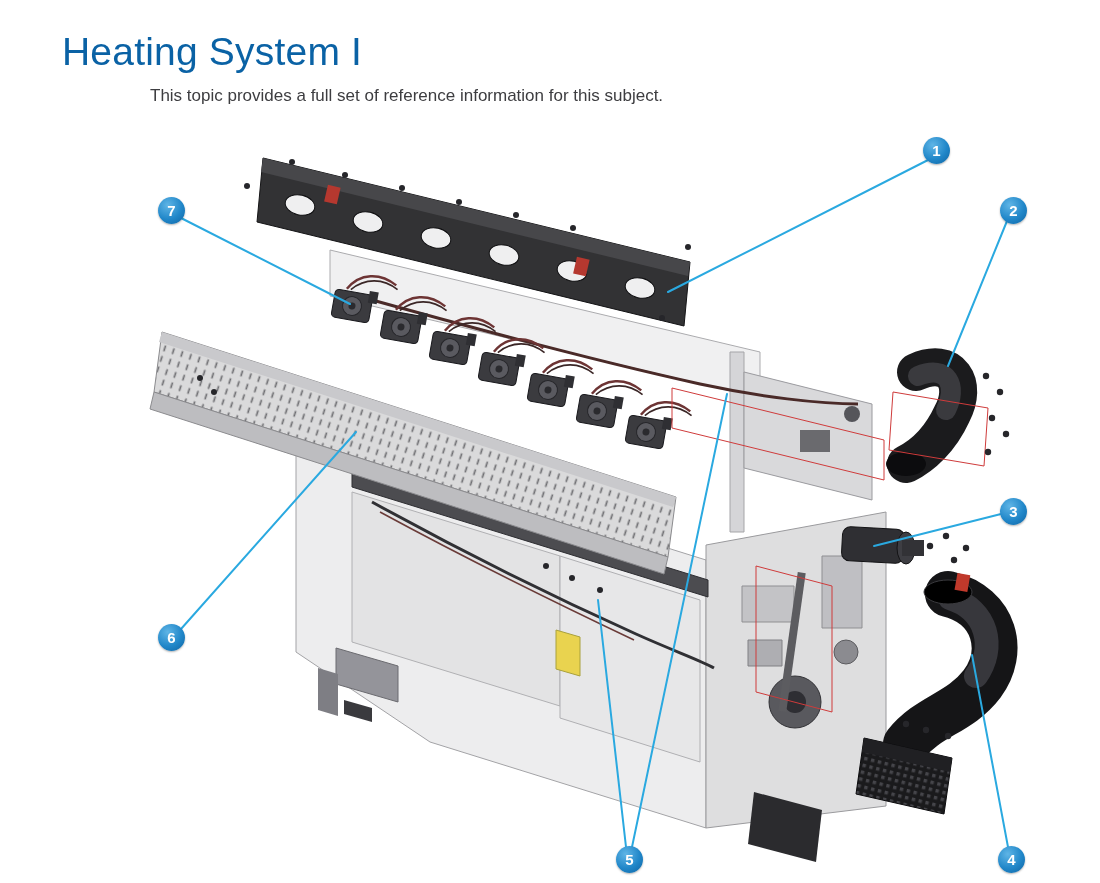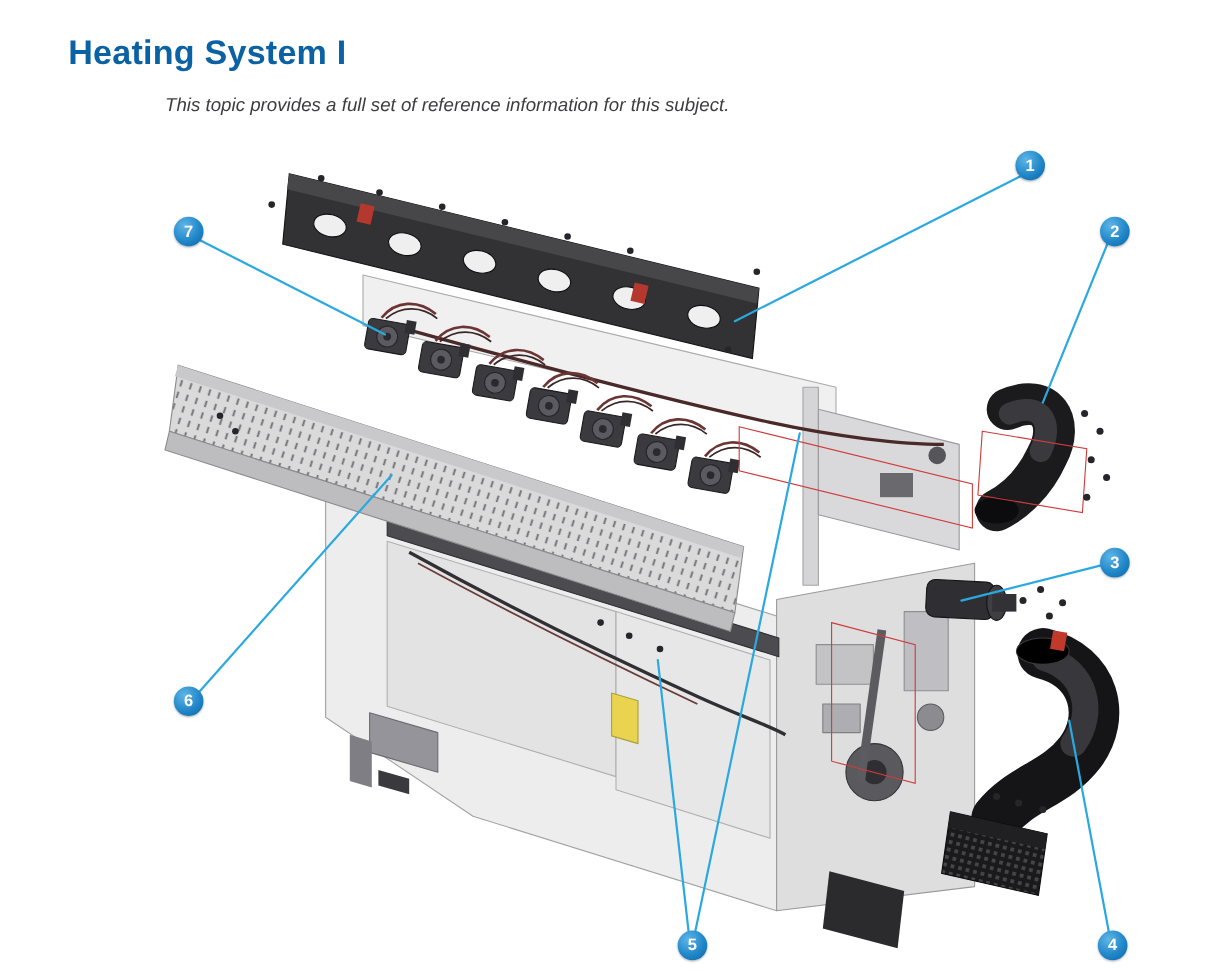--- a/index.html
+++ b/index.html
@@ -1,25 +1,25 @@
 <!DOCTYPE html>
 <html><head>
 <meta charset="utf-8">
 <style>
   * { margin:0; padding:0; box-sizing:border-box; }
   html,body { background:#ffffff; }
   body { font-family:"Liberation Sans", sans-serif; }
   .page { position:relative; width:1100px; height:883px; background:#ffffff; overflow:hidden; }
   .title {
     position:absolute; left:62px; top:30px;
-    font-size:31px; font-weight:700; color:#0a62a5; letter-spacing:0.2px;
+    font-size:39px; font-weight:400; color:#0a62a5; letter-spacing:0.2px;
   }
   .subtitle {
     position:absolute; left:150px; top:86px;
-    font-size:17px; color:#3d3d40;font-style:italic;
+    font-size:17px; color:#3d3d40;
   }
   .diagram { position:absolute; left:0; top:0; }
   .callout {
     position:absolute; width:27px; height:27px; border-radius:50%;
     background:radial-gradient(circle at 36% 30%, #5fb5e6 0%, #2187c9 55%, #0e63a2 100%);
     box-shadow:0 1px 2px rgba(0,0,0,0.3);
     display:flex; align-items:center; justify-content:center;
   }
   .callout-num { color:#ffffff; font-size:15px; font-weight:bold; line-height:1; }
   .c1 { left:923px; top:137px; }

